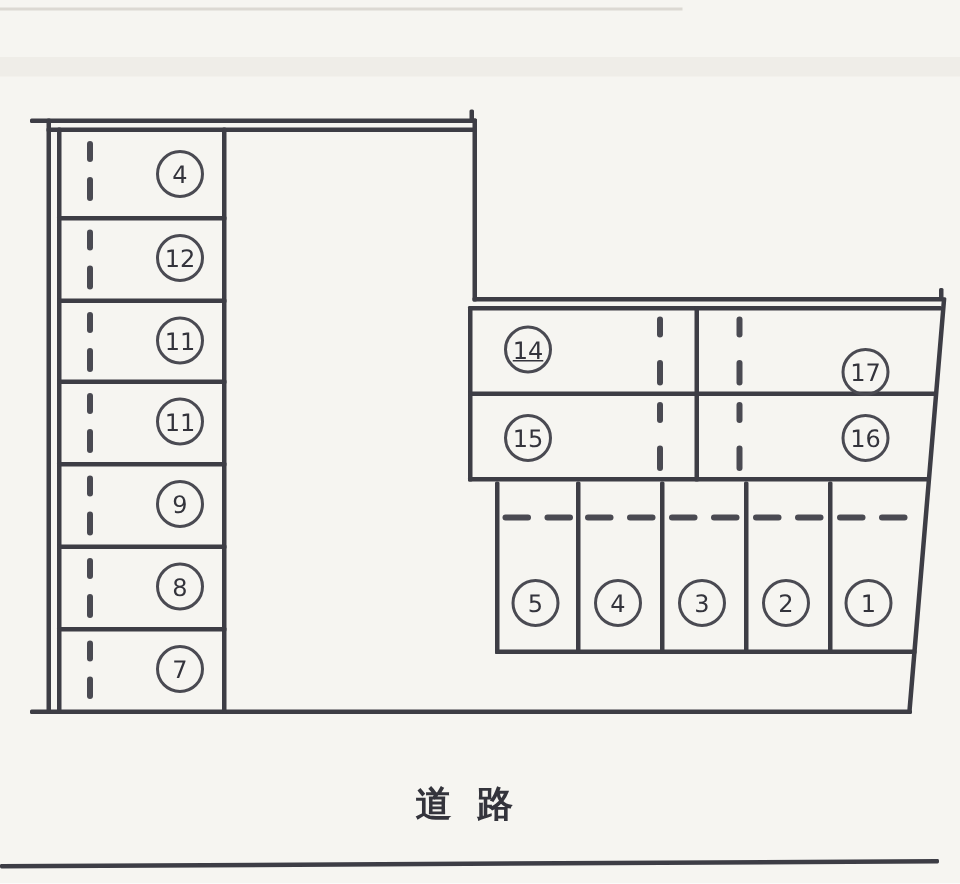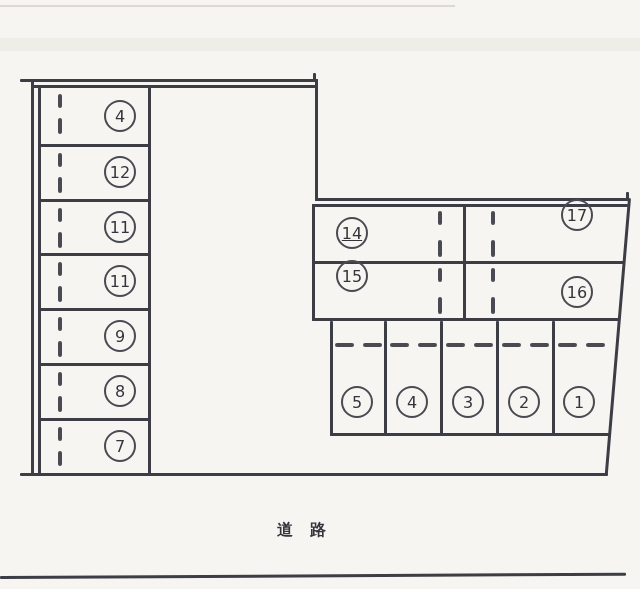--- a/index.html
+++ b/index.html
@@ -26,21 +26,21 @@
   .title {
     position:absolute; left:364px; top:25px;
     font-size:21px; font-weight:bold; letter-spacing:0.5px; white-space:nowrap;
   }
   .address {
     position:absolute; left:348px; top:59px;
     font-size:16.5px; font-weight:bold; letter-spacing:0.5px; white-space:nowrap;
   }
   .road {
     position:absolute; left:277px; top:520px;
-    font-size:16px; font-weight:bold; letter-spacing:17px; white-space:nowrap;
+    font-size:24px; font-weight:bold; letter-spacing:17px; white-space:nowrap;
   }
 </style>
 </head>
 <body>
 
 <div class="page">
 
   <div class="artifact" style="left:0;top:5px;width:455px;height:2px;background:#dcd9d3;"></div>
   <div class="artifact" style="left:0;top:38px;width:640px;height:13px;background:#efede8;"></div>
 
@@ -96,22 +96,22 @@
   <div class="dv" style="left:438px;top:211px;height:14px;"></div>
   <div class="dv" style="left:438px;top:240px;height:17px;"></div>
   <div class="dv" style="left:438px;top:268px;height:14px;"></div>
   <div class="dv" style="left:438px;top:297px;height:17px;"></div>
   <div class="dv" style="left:491px;top:211px;height:14px;"></div>
   <div class="dv" style="left:491px;top:240px;height:17px;"></div>
   <div class="dv" style="left:491px;top:268px;height:14px;"></div>
   <div class="dv" style="left:491px;top:297px;height:17px;"></div>
 
   <div class="num" style="left:336px;top:217px;text-decoration:underline;">14</div>
-  <div class="num" style="left:561px;top:199px;">17</div>
-  <div class="num" style="left:336px;top:260px;">15</div>
+  <div class="num" style="left:561px;top:232px;">17</div>
+  <div class="num" style="left:336px;top:276px;">15</div>
   <div class="num" style="left:561px;top:276px;">16</div>
 
   <div class="ln" style="left:330px;top:321px;width:3px;height:115px;"></div>
   <div class="ln" style="left:384px;top:321px;width:3px;height:115px;"></div>
   <div class="ln" style="left:440px;top:321px;width:3px;height:115px;"></div>
   <div class="ln" style="left:496px;top:321px;width:3px;height:115px;"></div>
   <div class="ln" style="left:552px;top:321px;width:3px;height:115px;"></div>
   <div class="ln" style="left:330px;top:433px;width:281px;height:3px;"></div>
 
   <div class="dh" style="left:335px;top:343px;width:19px;"></div>

